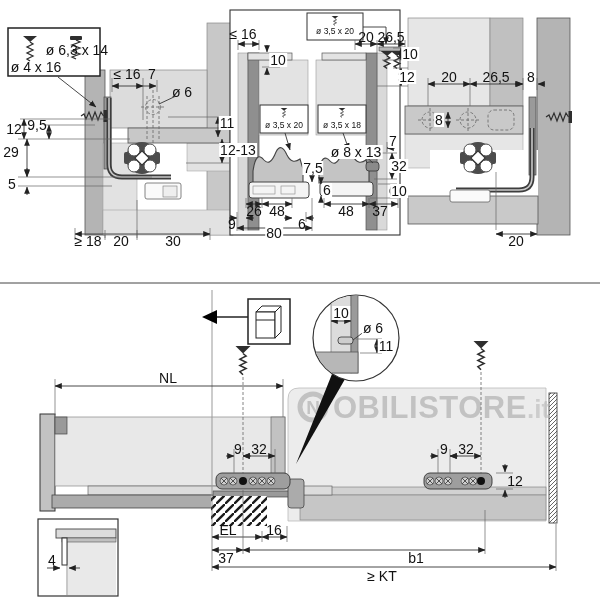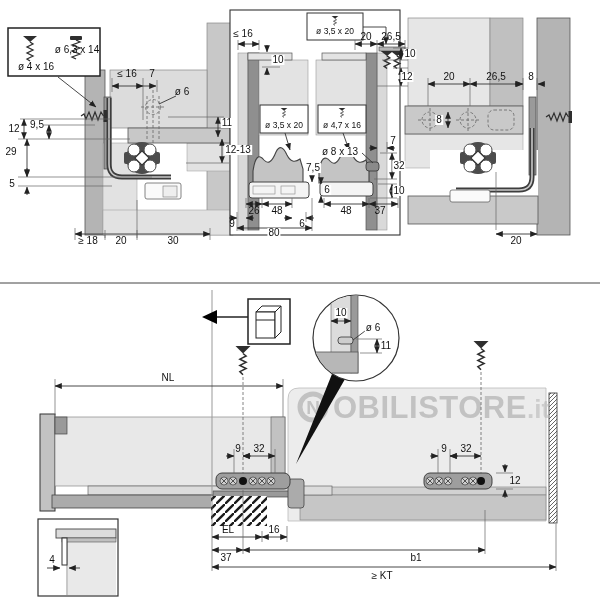--- a/index.html
+++ b/index.html
@@ -1,19 +1,19 @@
 <!DOCTYPE html>
 <html><head>
 <meta charset="utf-8">
 <style>
   html,body{margin:0;padding:0;background:#fff;}
   .stage{position:relative;width:600px;height:600px;background:#fff;overflow:hidden;
          font-family:"Liberation Sans",sans-serif;outline:1px solid #e3e3e3;}
   .stage svg{position:absolute;left:0;top:0;}
-  .d{position:absolute;transform:translate(-50%,-50%);font-size:10px;color:#111;
+  .d{position:absolute;transform:translate(-50%,-50%);font-size:14px;color:#111;
      white-space:nowrap;line-height:1;}
   .hl{background:#fff;padding:0 1px;}
   .bx{font-size:8.5px;}
 </style>
 </head>
 <body>
 
 <div class="stage">
 
 <svg width="600" height="600" viewBox="0 0 600 600">
@@ -403,22 +403,22 @@
 <span class="d hl" style="left:407px;top:77px">12</span>
 <span class="d" style="left:243px;top:34px">≤ 16</span>
 <span class="d hl" style="left:278px;top:60px">10</span>
 <span class="d bx" style="left:284px;top:125px">ø 3,5 x 20</span>
 <span class="d hl" style="left:313px;top:168px">7,5</span>
 <span class="d" style="left:254px;top:211px">26</span>
 <span class="d" style="left:277px;top:211px">48</span>
 <span class="d" style="left:232px;top:224px">9</span>
 <span class="d" style="left:302px;top:224px">6</span>
 <span class="d hl" style="left:274px;top:233px">80</span>
-<span class="d bx" style="left:342px;top:125px">ø 4,7 x 16</span>
-<span class="d hl" style="left:340px;top:152px">ø 8 x 13</span>
+<span class="d bx" style="left:342px;top:125px">ø 3,5 x 18</span>
+<span class="d hl" style="left:356px;top:152px">ø 8 x 13</span>
 <span class="d hl" style="left:393px;top:141px">7</span>
 <span class="d hl" style="left:399px;top:166px">32</span>
 <span class="d hl" style="left:399px;top:191px">10</span>
 <span class="d hl" style="left:327px;top:190px">6</span>
 <span class="d" style="left:346px;top:211px">48</span>
 <span class="d" style="left:380px;top:211px">37</span>
 
 <span class="d" style="left:449px;top:77px">20</span>
 <span class="d" style="left:496px;top:77px">26,5</span>
 <span class="d" style="left:531px;top:77px">8</span>

